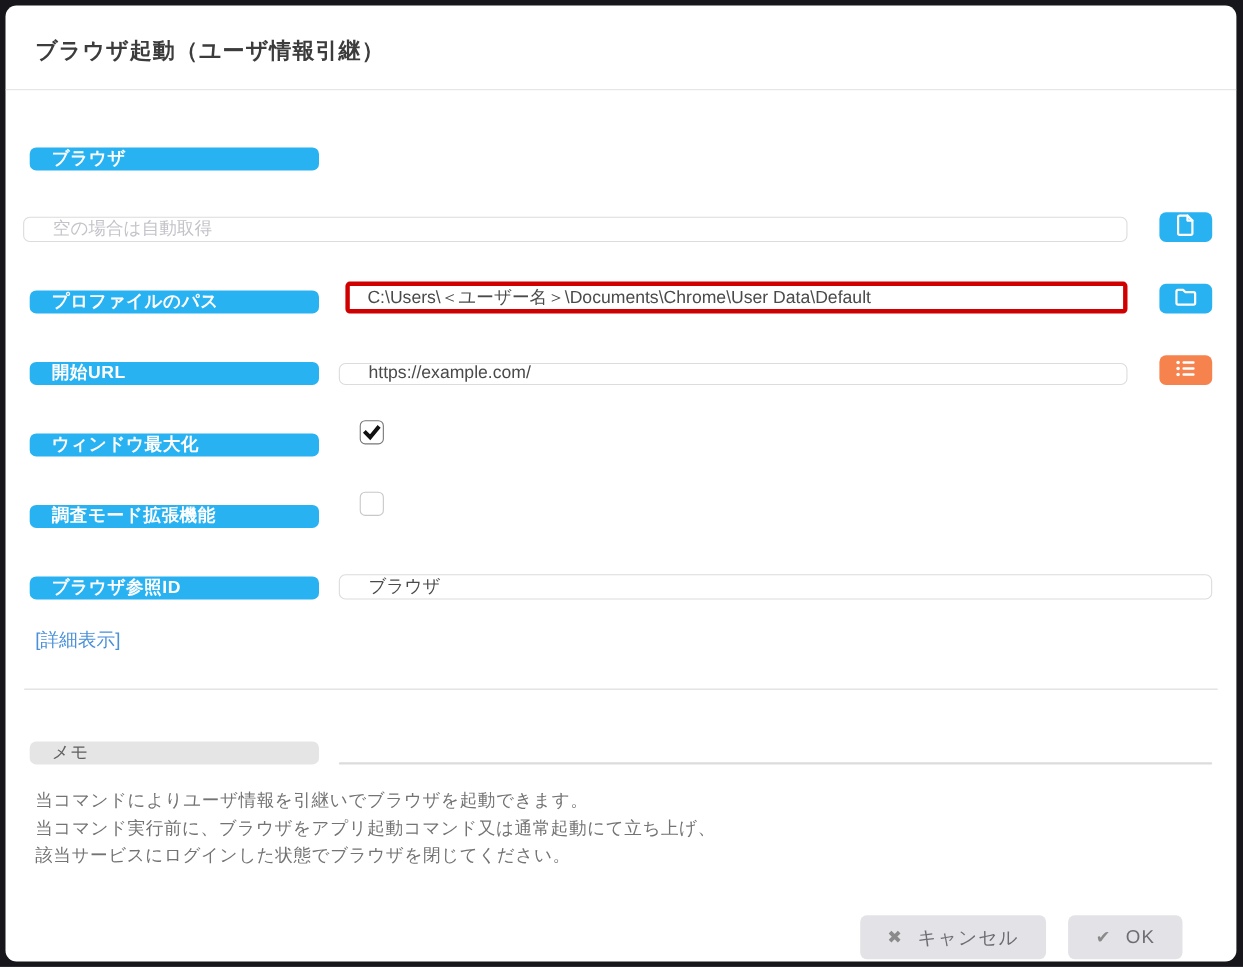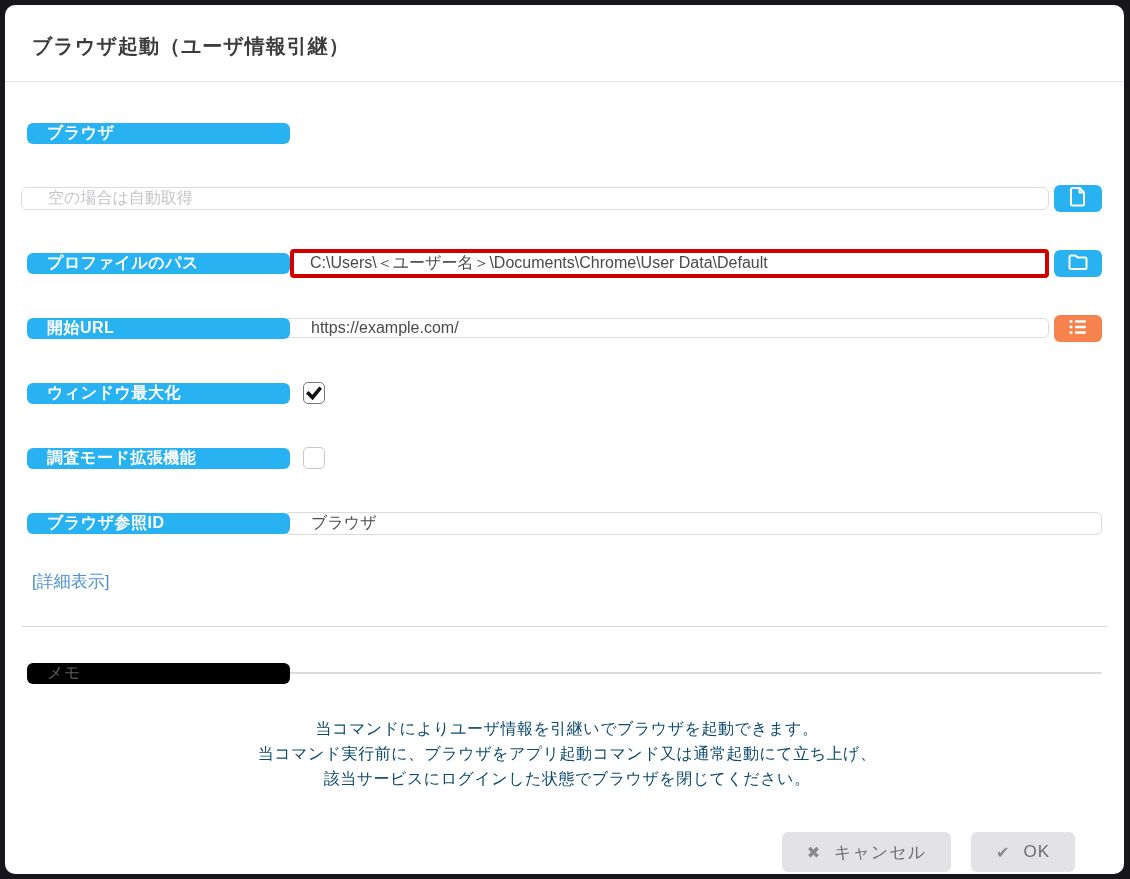--- a/index.html
+++ b/index.html
@@ -14,21 +14,21 @@
     position:absolute; left:5px; top:5px; right:6px; bottom:5px;
     background:#ffffff; border-radius:10px; overflow:hidden;
   }
   .dialog-title {
     padding:28px 27px 21px 27px;
     font-size:20px; font-weight:bold; color:#3c3c3c; letter-spacing:1px;
   }
   .title-divider { border-top:1px solid #e4e4e4; }
   .content { padding:29px 22px 0 22px; }
 
-  .row { display:flex; align-items:center; height:44px; margin-bottom:21px; position:relative; }
+  .row { display:flex; align-items:flex-end; height:44px; margin-bottom:21px; position:relative;gap:24px; }
   .row-label {
     width:263px; min-width:263px;
     background:#29B2F2; border-radius:6px;
     color:#ffffff; font-weight:bold; font-size:16px;
     display:flex; align-items:center; padding-left:20px;
     position:relative; z-index:2; letter-spacing:0.5px;
   }
   .field {
     flex:1; background:#fff;
     border:1px solid #dcdcdc; border-radius:6px;
@@ -65,25 +65,25 @@
   .checkbox.checked { border-color:#777; }
   .checkbox.checked svg { display:block; }
 
   .detail-link {
     display:inline-block; margin:4px 0 0 5px;
     color:#4a90d9; font-size:17px; cursor:pointer; text-decoration:none;text-align:right;
   }
   .section-divider { border-top:1px solid #d9d9d9; margin:33px -5px 24px -5px; }
 
   .row-label.memo {
-    background:#000000; color:#5f5f5f; font-weight:normal;
+    background:#e5e5e5; color:#5f5f5f; font-weight:normal;
   }
 
   .warning { margin-top:17px; padding-left:5px; }
-  .warning div { color:#0c4a6e; font-size:16px; line-height:25px; letter-spacing:0.5px;text-align:center; }
+  .warning div { color:#737373; font-size:16px; line-height:25px; letter-spacing:0.5px; }
 
   .footer {
     display:flex; justify-content:flex-end; align-items:center;
     gap:20px; margin:41px 27px 0 0;
   }
   .footer .btn {
     height:40px; background:#E3E3E7; border:none; border-radius:6px;
     color:#6e6e72; font-size:17px; font-family:inherit;
     display:flex; align-items:center; gap:13px; padding:0 25px; cursor:pointer;
     letter-spacing:1px;

